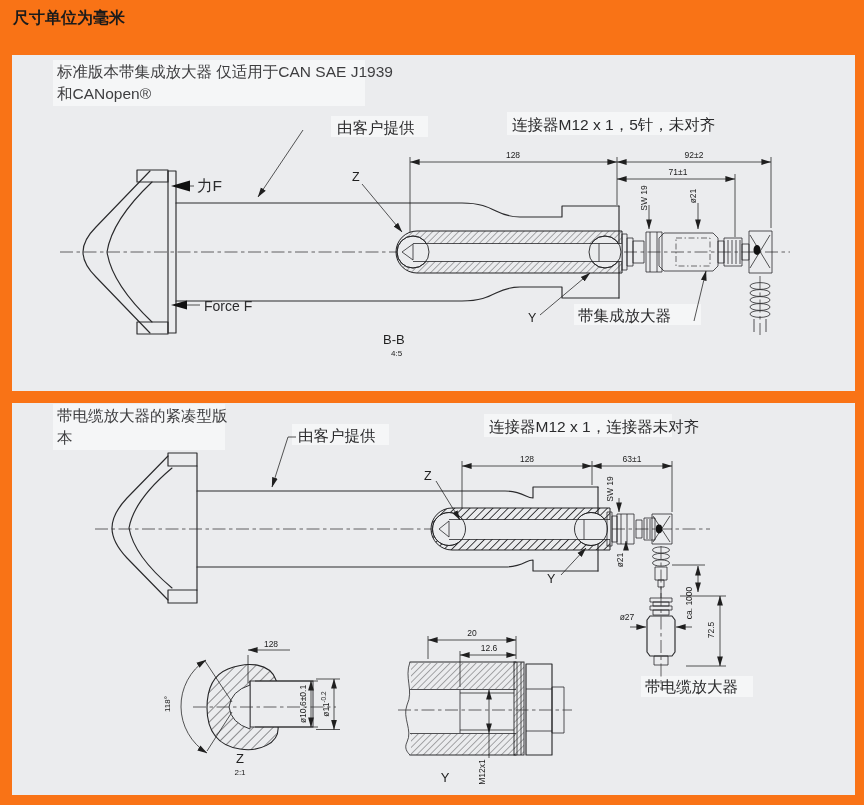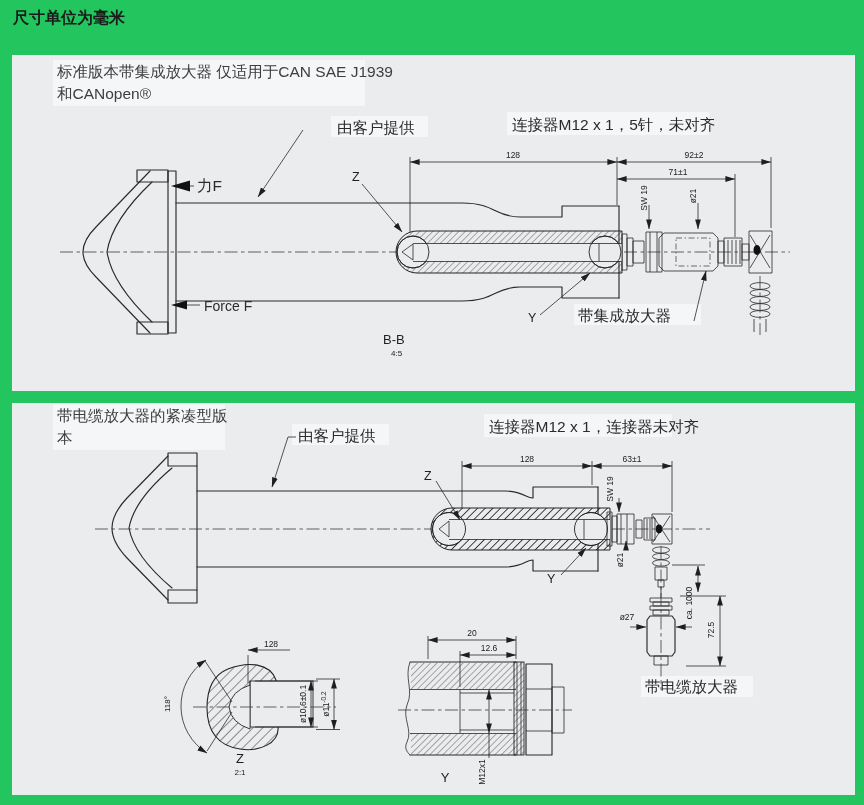--- a/index.html
+++ b/index.html
@@ -1,16 +1,16 @@
 <!DOCTYPE html>
 <html><head>
 <meta charset="utf-8">
 <style>
   html,body{margin:0;padding:0;background:#fff;}
-  .canvas{position:relative;width:864px;height:805px;background:#22c55e;overflow:hidden;
+  .canvas{position:relative;width:864px;height:805px;background:#f97316;overflow:hidden;
           font-family:"Liberation Sans",sans-serif;}
   svg{position:absolute;left:0;top:0;}
   .ol{fill:none;stroke:#2a2a2c;stroke-width:1.15;stroke-linejoin:round;stroke-linecap:round;}
   .olt{fill:none;stroke:#2a2a2c;stroke-width:0.8;stroke-linejoin:round;}
   .dim{stroke:#1f1f1f;stroke-width:0.75;fill:none;}
   .cl{stroke:#3c3c3c;stroke-width:0.8;stroke-dasharray:13 3.5 3.5 3.5;fill:none;}
   .dd{stroke:#333;stroke-width:0.7;stroke-dasharray:6 2.5 1.5 2.5;fill:none;}
   .bg{fill:#ebecee;}
   .patch{fill:rgba(255,255,255,0.5);}
   text{fill:#2b2b2d;}

